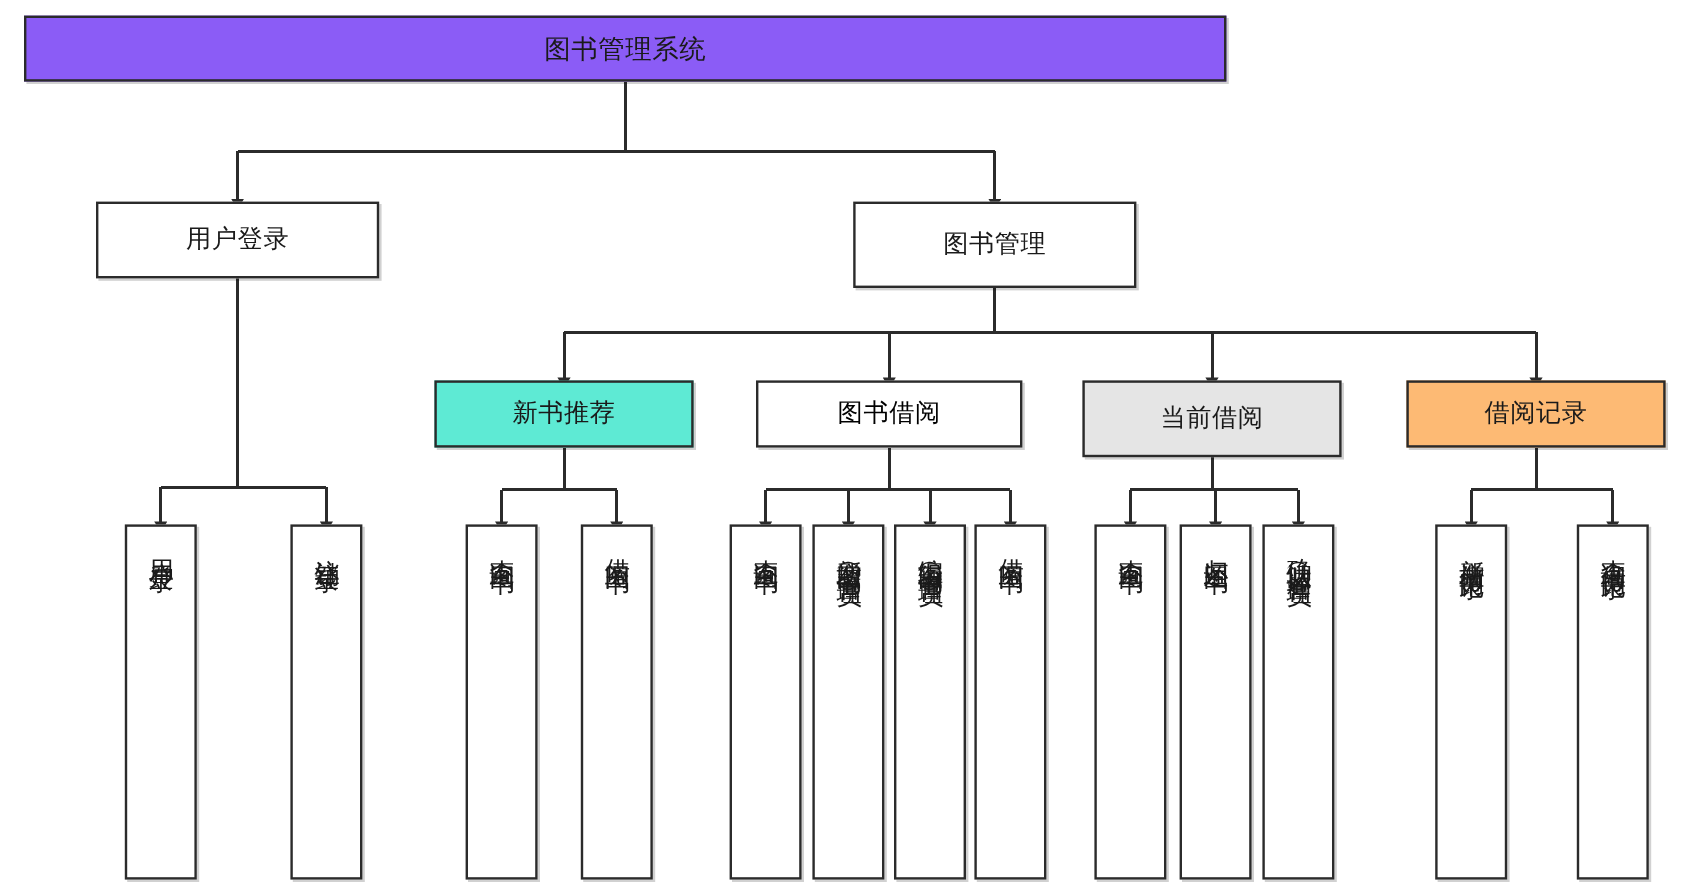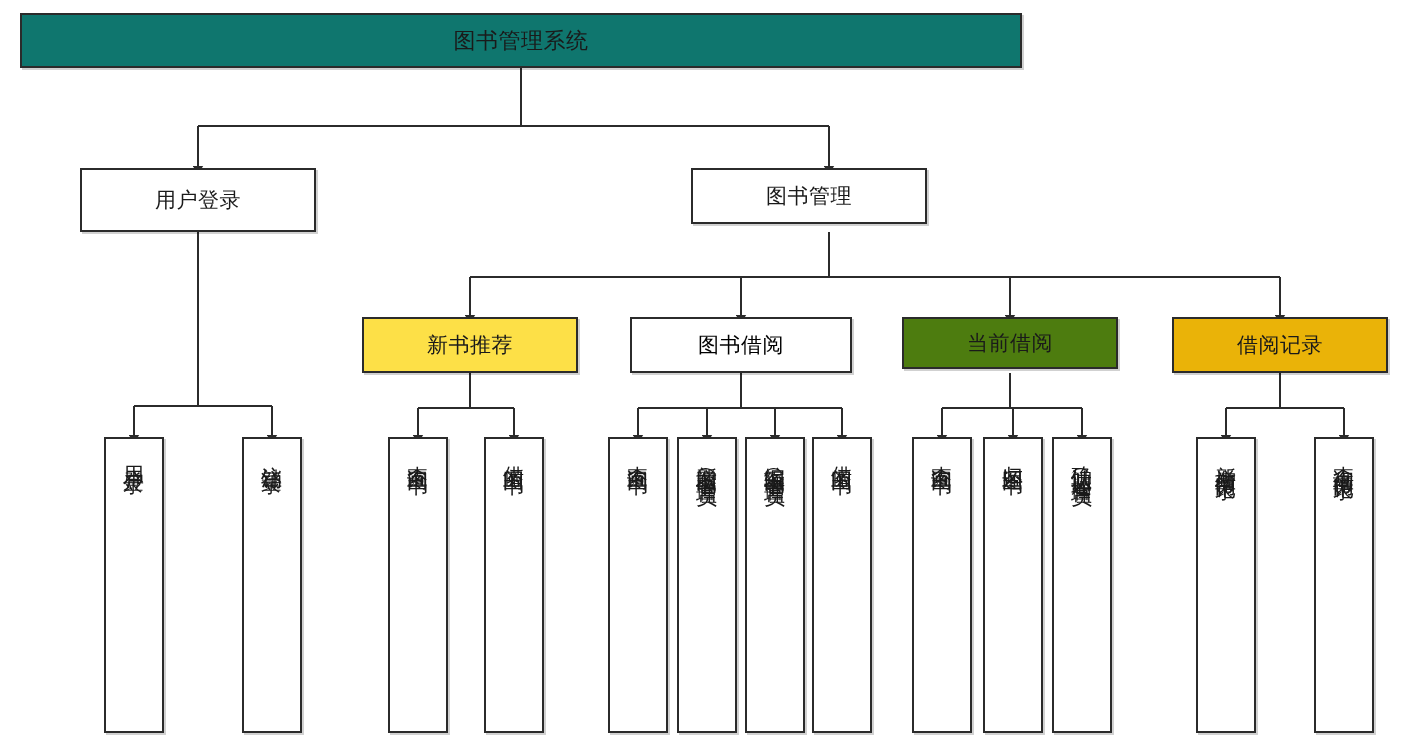--- a/index.html
+++ b/index.html
@@ -98,39 +98,39 @@
         <line x1="1013" y1="408" x2="1013" y2="436" stroke="#2b2b2b" stroke-width="2.5" shape-rendering="crispEdges" marker-end="url(#arrowhead)"></line>
         <line x1="1082" y1="408" x2="1082" y2="436" stroke="#2b2b2b" stroke-width="2.5" shape-rendering="crispEdges" marker-end="url(#arrowhead)"></line>
         <line x1="1280" y1="373" x2="1280" y2="408" stroke="#2b2b2b" stroke-width="2.5" shape-rendering="crispEdges"></line>
         <line x1="1226" y1="408" x2="1344" y2="408" stroke="#2b2b2b" stroke-width="2.5" shape-rendering="crispEdges"></line>
         <line x1="1226" y1="408" x2="1226" y2="436" stroke="#2b2b2b" stroke-width="2.5" shape-rendering="crispEdges" marker-end="url(#arrowhead)"></line>
         <line x1="1344" y1="408" x2="1344" y2="436" stroke="#2b2b2b" stroke-width="2.5" shape-rendering="crispEdges" marker-end="url(#arrowhead)"></line>
       </g>
   </svg>
 
   <div id="node-layer">
-      <div class="node horizontal root" style="left: 20px; top: 13px; width: 1002px; height: 55px; border-color: rgb(43, 43, 43); background: #0f766e;">
+      <div class="node horizontal root" style="left: 20px; top: 13px; width: 1002px; height: 55px; border-color: rgb(43, 43, 43); background: #8b5cf6;">
         <span class="label" style="color: rgb(26, 26, 26);">图书管理系统</span>
       </div>
       <div class="node horizontal" style="left: 80px; top: 168px; width: 236px; height: 64px; border-color: rgb(43, 43, 43); background: rgb(255, 255, 255);">
         <span class="label" style="color: rgb(26, 26, 26);">用户登录</span>
       </div>
-      <div class="node horizontal" style="left: 691px; top: 168px; width: 236px; height: 56px; border-color: rgb(43, 43, 43); background: rgb(255, 255, 255);">
+      <div class="node horizontal" style="left: 711px; top: 168px; width: 236px; height: 72px; border-color: rgb(43, 43, 43); background: rgb(255, 255, 255);">
         <span class="label" style="color: rgb(26, 26, 26);">图书管理</span>
       </div>
-      <div class="node horizontal" style="left: 362px; top: 317px; width: 216px; height: 56px; border-color: rgb(43, 43, 43); background: #fde047;">
+      <div class="node horizontal" style="left: 362px; top: 317px; width: 216px; height: 56px; border-color: rgb(43, 43, 43); background: #5eead4;">
         <span class="label" style="color: rgb(26, 26, 26);">新书推荐</span>
       </div>
       <div class="node horizontal" style="left: 630px; top: 317px; width: 222px; height: 56px; border-color: rgb(43, 43, 43); background: rgb(255, 255, 255);">
         <span class="label" style="color: #000000;">图书借阅</span>
       </div>
-      <div class="node horizontal" style="left: 902px; top: 317px; width: 216px; height: 52px; border-color: rgb(43, 43, 43); background: #4d7c0f;">
+      <div class="node horizontal" style="left: 902px; top: 317px; width: 216px; height: 64px; border-color: rgb(43, 43, 43); background: #e5e5e5;">
         <span class="label" style="color: rgb(26, 26, 26);">当前借阅</span>
       </div>
-      <div class="node horizontal" style="left: 1172px; top: 317px; width: 216px; height: 56px; border-color: rgb(43, 43, 43); background: #eab308;">
+      <div class="node horizontal" style="left: 1172px; top: 317px; width: 216px; height: 56px; border-color: rgb(43, 43, 43); background: #fdba74;">
         <span class="label" style="color: rgb(26, 26, 26);">借阅记录</span>
       </div>
       <div class="node vertical" style="left: 104px; top: 437px; width: 60px; height: 296px; border-color: rgb(43, 43, 43); background: rgb(255, 255, 255);">
         <span class="label" style="color: rgb(26, 26, 26);">用户登录</span>
       </div>
       <div class="node vertical" style="left: 242px; top: 437px; width: 60px; height: 296px; border-color: rgb(43, 43, 43); background: rgb(255, 255, 255);">
         <span class="label" style="color: rgb(26, 26, 26);">注销登录</span>
       </div>
       <div class="node vertical" style="left: 388px; top: 437px; width: 60px; height: 296px; border-color: rgb(43, 43, 43); background: rgb(255, 255, 255);">
         <span class="label" style="color: rgb(26, 26, 26);">查询图书</span>

